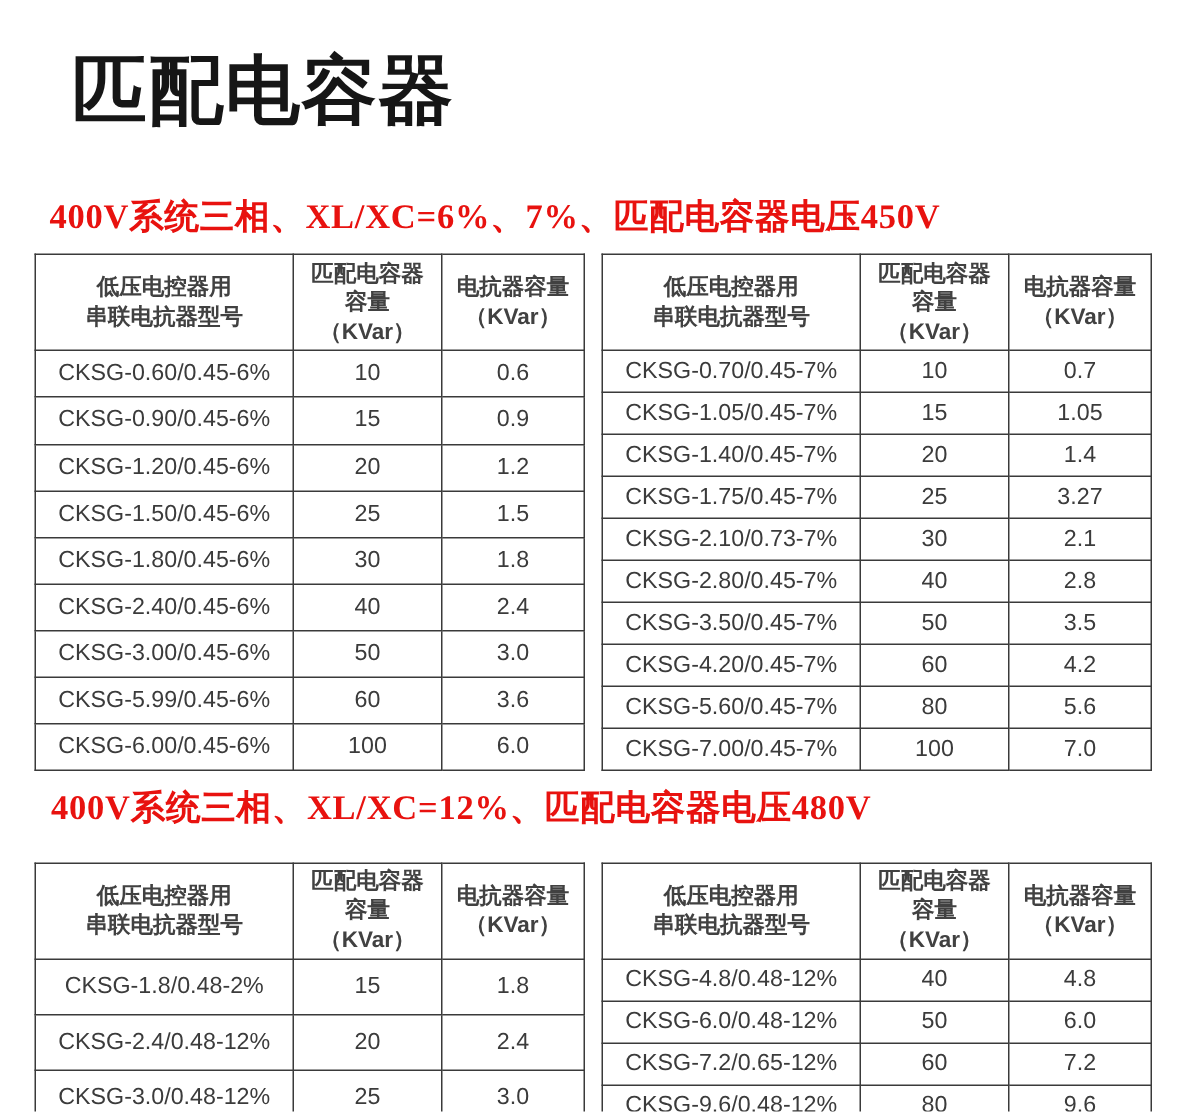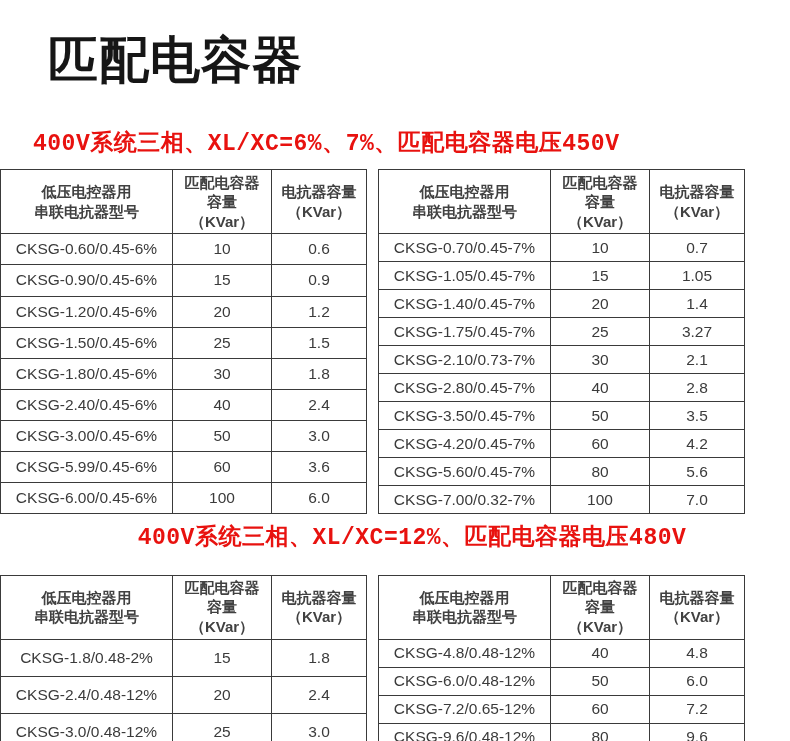--- a/index.html
+++ b/index.html
@@ -14,32 +14,33 @@
   .page-title {
     margin: 33px 0 0 48px;
     font-size: 50px;
     line-height: 1.1;
     font-weight: 900;
     letter-spacing: 1px;
     color: #161616;
     font-family: "Liberation Sans", sans-serif;
   }
   .section-heading {
-    font-family: Liberation Mono, monospace;
+    font-family: Liberation Serif, serif;
     font-weight: bold;
     font-size: 23px;
     line-height: 1.1;
     color: #e8120f;
     letter-spacing: 0.5px;
   }
   .section-heading.first  { margin: 44px 0 12px 33px; }
-  .section-heading.second { margin: 12px 0 23px 34px; text-align: center; }
+  .section-heading.second { margin: 12px 0 23px 34px; }
   .tables-row {
     display: flex;
     gap: 11px;
+    margin-left: 23px;
   }
   table.spec-table {
     border-collapse: collapse;
     table-layout: fixed;
     width: 366px;
   }
   .spec-table col.c1 { width: 172px; }
   .spec-table col.c2 { width: 99px; }
   .spec-table col.c3 { width: 95px; }
   .spec-table th, .spec-table td {
@@ -210,21 +211,21 @@
               <td>CKSG-4.20/0.45-7%</td>
               <td>60</td>
               <td>4.2</td>
             </tr>
             <tr>
               <td>CKSG-5.60/0.45-7%</td>
               <td>80</td>
               <td>5.6</td>
             </tr>
             <tr>
-              <td>CKSG-7.00/0.32-7%</td>
+              <td>CKSG-7.00/0.45-7%</td>
               <td>100</td>
               <td>7.0</td>
             </tr>
           </tbody>
       </table>
 
     </div>
   </section>
 
   <section>

